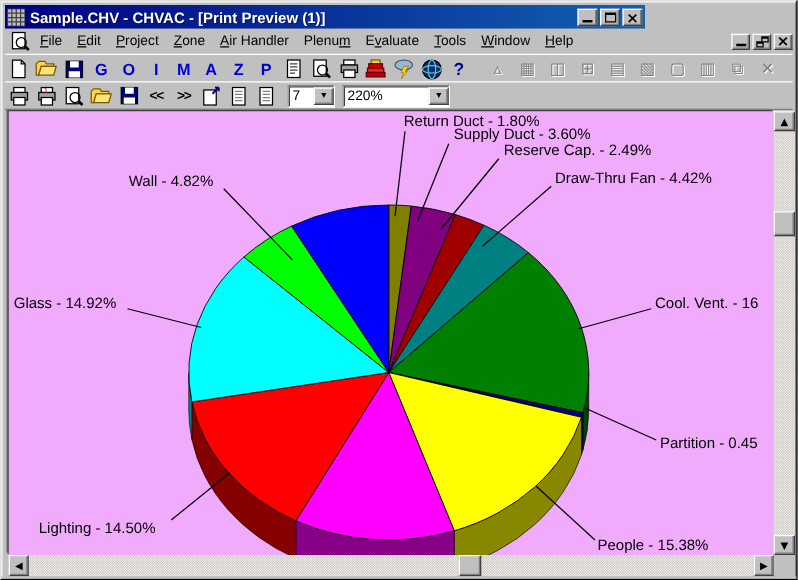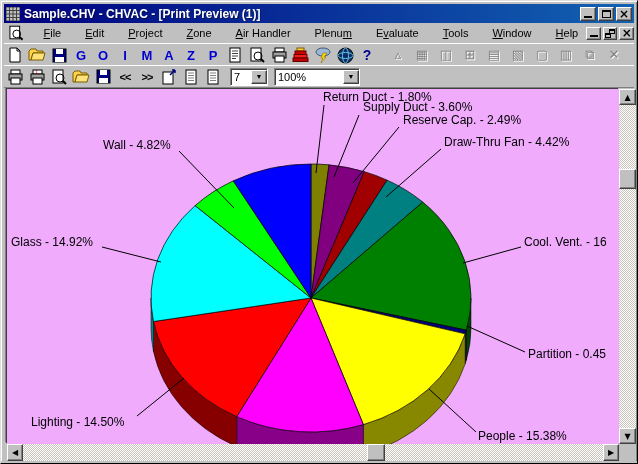--- a/index.html
+++ b/index.html
@@ -2,37 +2,37 @@
 <html><head>
 <meta charset="utf-8">
 <style>
   html,body{margin:0;padding:0;background:#555;}
   .window{position:relative;width:638px;height:464px;background:#c0c0c0;
     font-family:"Liberation Sans",sans-serif;font-size:11px;color:#000;
     border-top:1px solid #dfdfdf;border-left:1px solid #dfdfdf;
     border-right:1px solid #000;border-bottom:1px solid #000;
     box-shadow:inset 1px 1px 0 #fff, inset -1px -1px 0 #808080;box-sizing:border-box;overflow:hidden;}
   
-  .titlebar{position:absolute;left:3px;top:3px;width:630px;height:19px;
+  .titlebar{position:absolute;left:3px;top:3px;width:512px;height:19px;
     background:linear-gradient(90deg,#000080,#1262b2);display:flex;align-items:center;padding:0 2px;box-sizing:border-box;}
   .titlebar .title{color:#fff;font-weight:bold;font-size:12px;margin-left:4px;white-space:nowrap;
     text-shadow:1px 1px 0 rgba(0,0,0,.4);flex:1;overflow:hidden;}
   .winbtn{width:16px;height:14px;background:#c0c0c0;margin-left:2px;display:flex;align-items:center;justify-content:center;
     border:1px solid;border-color:#fff #404040 #404040 #fff;box-shadow:inset -1px -1px 0 #808080;box-sizing:border-box;}
   .winbtn.small{width:15px;height:13px;}
   .g-min{width:8px;height:2px;background:#000;margin-top:6px;}
   .g-max{width:9px;height:8px;border:1px solid #000;border-top-width:2px;box-sizing:border-box;}
   .g-restore{position:relative;width:10px;height:9px;}
   .g-restore i{position:absolute;display:block;border:1px solid #000;border-top-width:2px;width:6px;height:5px;background:#c0c0c0;box-sizing:border-box;}
   .g-restore i:first-child{right:0;top:0;}
   .g-restore i:last-child{left:0;bottom:0;}
   .g-close{font-size:12px;font-weight:bold;line-height:10px;font-family:"DejaVu Sans",sans-serif;}
   
   .menubar{position:absolute;left:3px;top:22px;width:630px;height:20px;display:flex;align-items:center;background:#c0c0c0;}
-  .menu-item{padding:2px 6px;white-space:nowrap;margin-left:12px;}
+  .menu-item{padding:2px 6px;white-space:nowrap;}
   .menu-item u{text-decoration:underline;}
   .menubar .spacer{flex:1;}
   
   .toolbar{position:absolute;left:3px;width:630px;display:flex;align-items:center;background:#c0c0c0;
     border-top:1px solid #fff;}
   .tb1{top:42px;height:22px;}
   .tb2{top:64px;height:21px;border-bottom:1px solid #808080;}
   .tbtn{width:22px;height:20px;display:flex;align-items:center;justify-content:center;flex:0 0 auto;}
   .tbtn svg{display:block;}
   .letter{color:#0000d0;font-weight:bold;font-size:13px;font-family:"Liberation Sans",sans-serif;}
@@ -268,21 +268,21 @@
       <svg width="14" height="16" viewBox="0 0 14 16">
         <rect x="2" y="1" width="10" height="14" fill="#fff" stroke="#000"></rect>
           <path d="M4 4 H10 M4 6.5 H10 M4 9 H10 M4 11.5 H10" stroke="#808080"></path>
       </svg>
       </span>
     <span class="combo" style="width:38px">
       <span class="val">7</span>
       <span class="drop">▼</span>
     </span>
     <span class="combo" style="width:86px">
-      <span class="val">100%</span>
+      <span class="val">220%</span>
       <span class="drop">▼</span>
     </span>
   </div>
 
   <div class="viewport">
     <svg id="pie-svg" width="612" height="355" viewBox="0 0 612 355">
         <path d="M 464 209 A 160 134 0 0 1 459.317320047006 241.18147659500738 L 459.317320047006 271.1814765950074 A 160 134 0 0 0 464 239 Z" fill="#004400" stroke="#000" stroke-width="0.5"></path>
         <path d="M 459.317320047006 241.18147659500738 A 160 134 0 0 1 458.1689261766153 244.84599991359528 L 458.1689261766153 274.8459999135953 A 160 134 0 0 0 459.317320047006 271.1814765950074 Z" fill="#000044" stroke="#000" stroke-width="0.5"></path>
         <path d="M 458.1689261766153 244.84599991359528 A 160 134 0 0 1 356.3970825173754 335.6109048444058 L 356.3970825173754 365.6109048444058 A 160 134 0 0 0 458.1689261766153 274.8459999135953 Z" fill="#878700" stroke="#000" stroke-width="0.5"></path>
         <path d="M 356.3970825173754 335.6109048444058 A 160 134 0 0 1 229.66483535039453 327.6601355487468 L 229.66483535039453 357.6601355487468 A 160 134 0 0 0 356.3970825173754 365.6109048444058 Z" fill="#870087" stroke="#000" stroke-width="0.5"></path>

